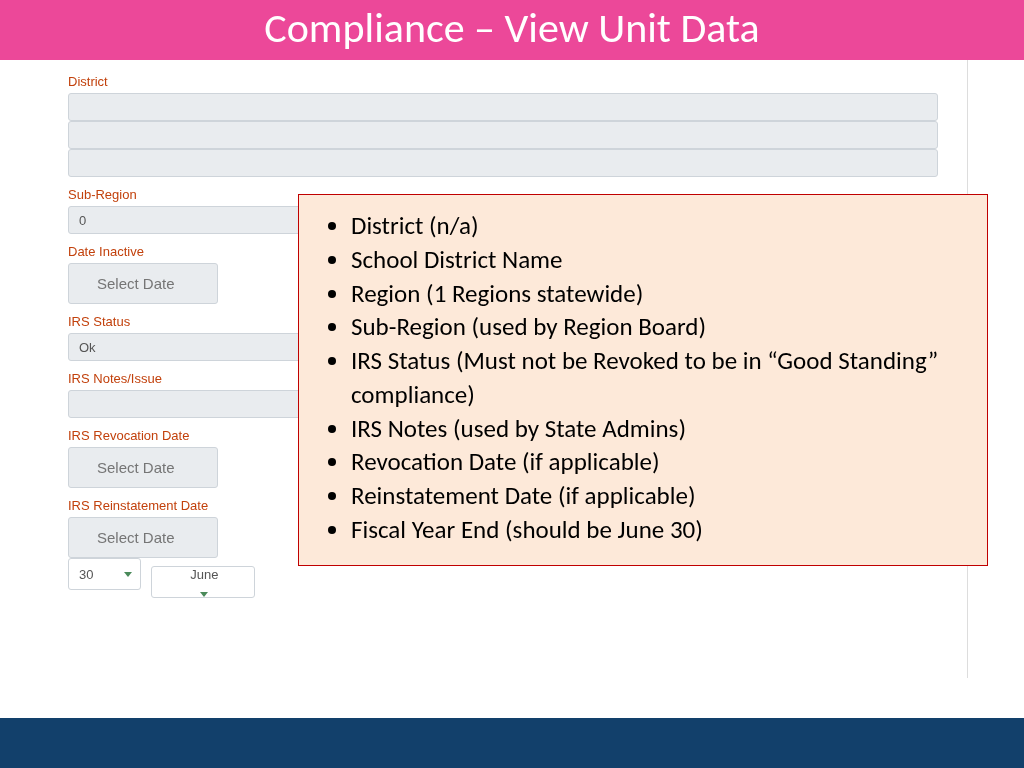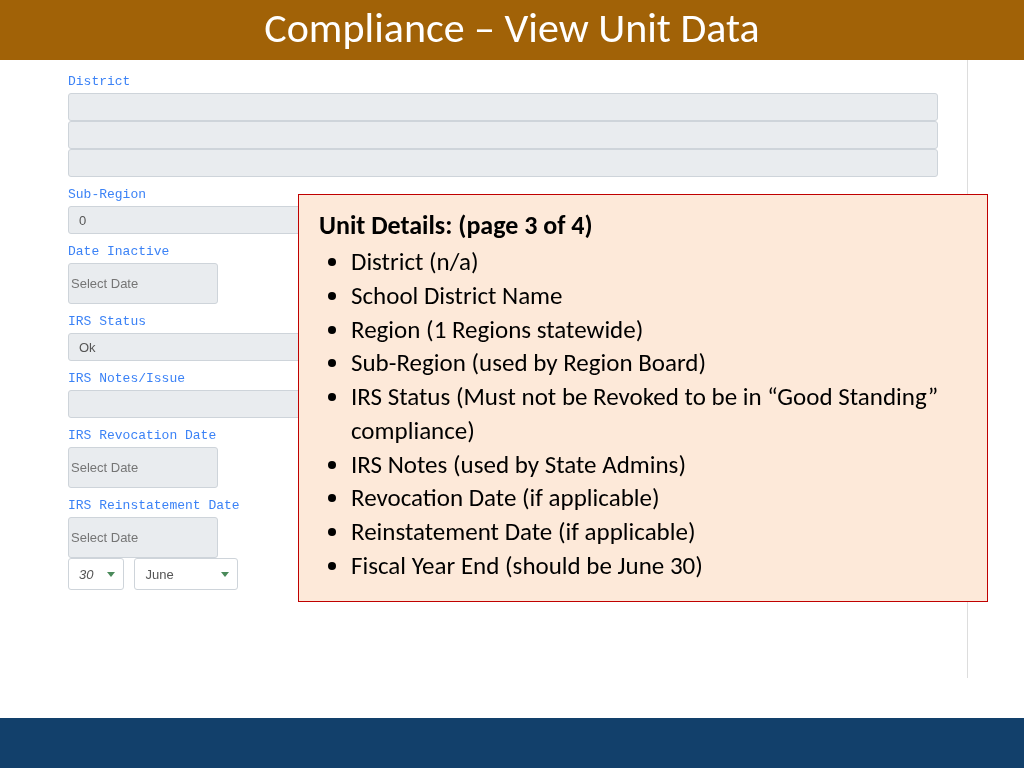--- a/index.html
+++ b/index.html
@@ -1,18 +1,18 @@
 <!DOCTYPE html>
 <html><head>
 <meta charset="utf-8">
 <style>
   * { box-sizing: border-box; margin: 0; padding: 0; }
   html, body { width: 1024px; height: 768px; font-family: "Segoe UI", Arial, sans-serif; background: #fff; overflow: hidden; }
   .header {
-    background: #a16207;
+    background: #ec4899;
     color: #fff;
     height: 60px;
     width: 100%;
     text-align: center;
     font-size: 42px;
     font-weight: 400;
     line-height: 56px;
     font-family: Calibri, "Segoe UI", Arial, sans-serif;
   }
   .content {
@@ -21,61 +21,60 @@
     height: 658px;
   }
   .form-area {
     position: absolute;
     left: 68px;
     top: 4px;
     width: 872px;
   }
   .field-label {
     font-size: 13px;
-    color: #3b82f6;
+    color: #c2410c;
     margin-top: 10px;
     margin-bottom: 4px;
     display: block;
-    font-family: Liberation Mono, monospace;
   }
   .field-input-wide {
     width: 870px;
     height: 28px;
     background: #e9ecef;
     border: 1px solid #ced4da;
     border-radius: 3px;
     padding: 2px 10px;
     font-size: 13px;
     color: #555;
   }
   .field-input-date {
     width: 150px;
     height: 41px;
     background: #e9ecef;
     border: 1px solid #ced4da;
     border-radius: 3px;
-    padding: 2px 2px;
-    font-size: 13px;
+    padding: 2px 28px;
+    font-size: 15px;
     color: #888;
   }
   .select-box {
     display: inline-flex;
     align-items: center;
     justify-content: space-between;
     height: 32px;
     background: #fff;
     border: 1px solid #ced4da;
     border-radius: 3px;
     padding: 0 8px 0 10px;
     font-size: 13px;
     color: #555;
     margin-right: 6px;
   }
-  .select-box.day { width: 56px; font-style: italic; }
-  .select-box.month { width: 104px; }
+  .select-box.day { width: 73px; }
+  .select-box.month { width: 104px; flex-direction: column; }
   .chev {
     width: 0; height: 0;
     border-left: 4px solid transparent;
     border-right: 4px solid transparent;
     border-top: 5px solid #4a8a5a;
   }
   .info-icon {
     display: inline-block;
     width: 12px; height: 12px;
     border: 1px solid #333;
@@ -171,21 +170,20 @@
       </div>
       <div class="select-box month">
         <span>June</span>
         <span class="chev"></span>
       </div>
     </div>
 
   </div>
 
   <div class="callout">
-    <div class="callout-title">Unit Details: (page 3 of 4)</div>
     <ul>
       <li>District (n/a)</li>
       <li>School District Name</li>
       <li>Region (1 Regions statewide)</li>
       <li>Sub-Region (used by Region Board)</li>
       <li>IRS Status (Must not be Revoked to be in “Good Standing” compliance)</li>
       <li>IRS Notes (used by State Admins)</li>
       <li>Revocation Date (if applicable)</li>
       <li>Reinstatement Date (if applicable)</li>
       <li>Fiscal Year End (should be June 30)</li>

